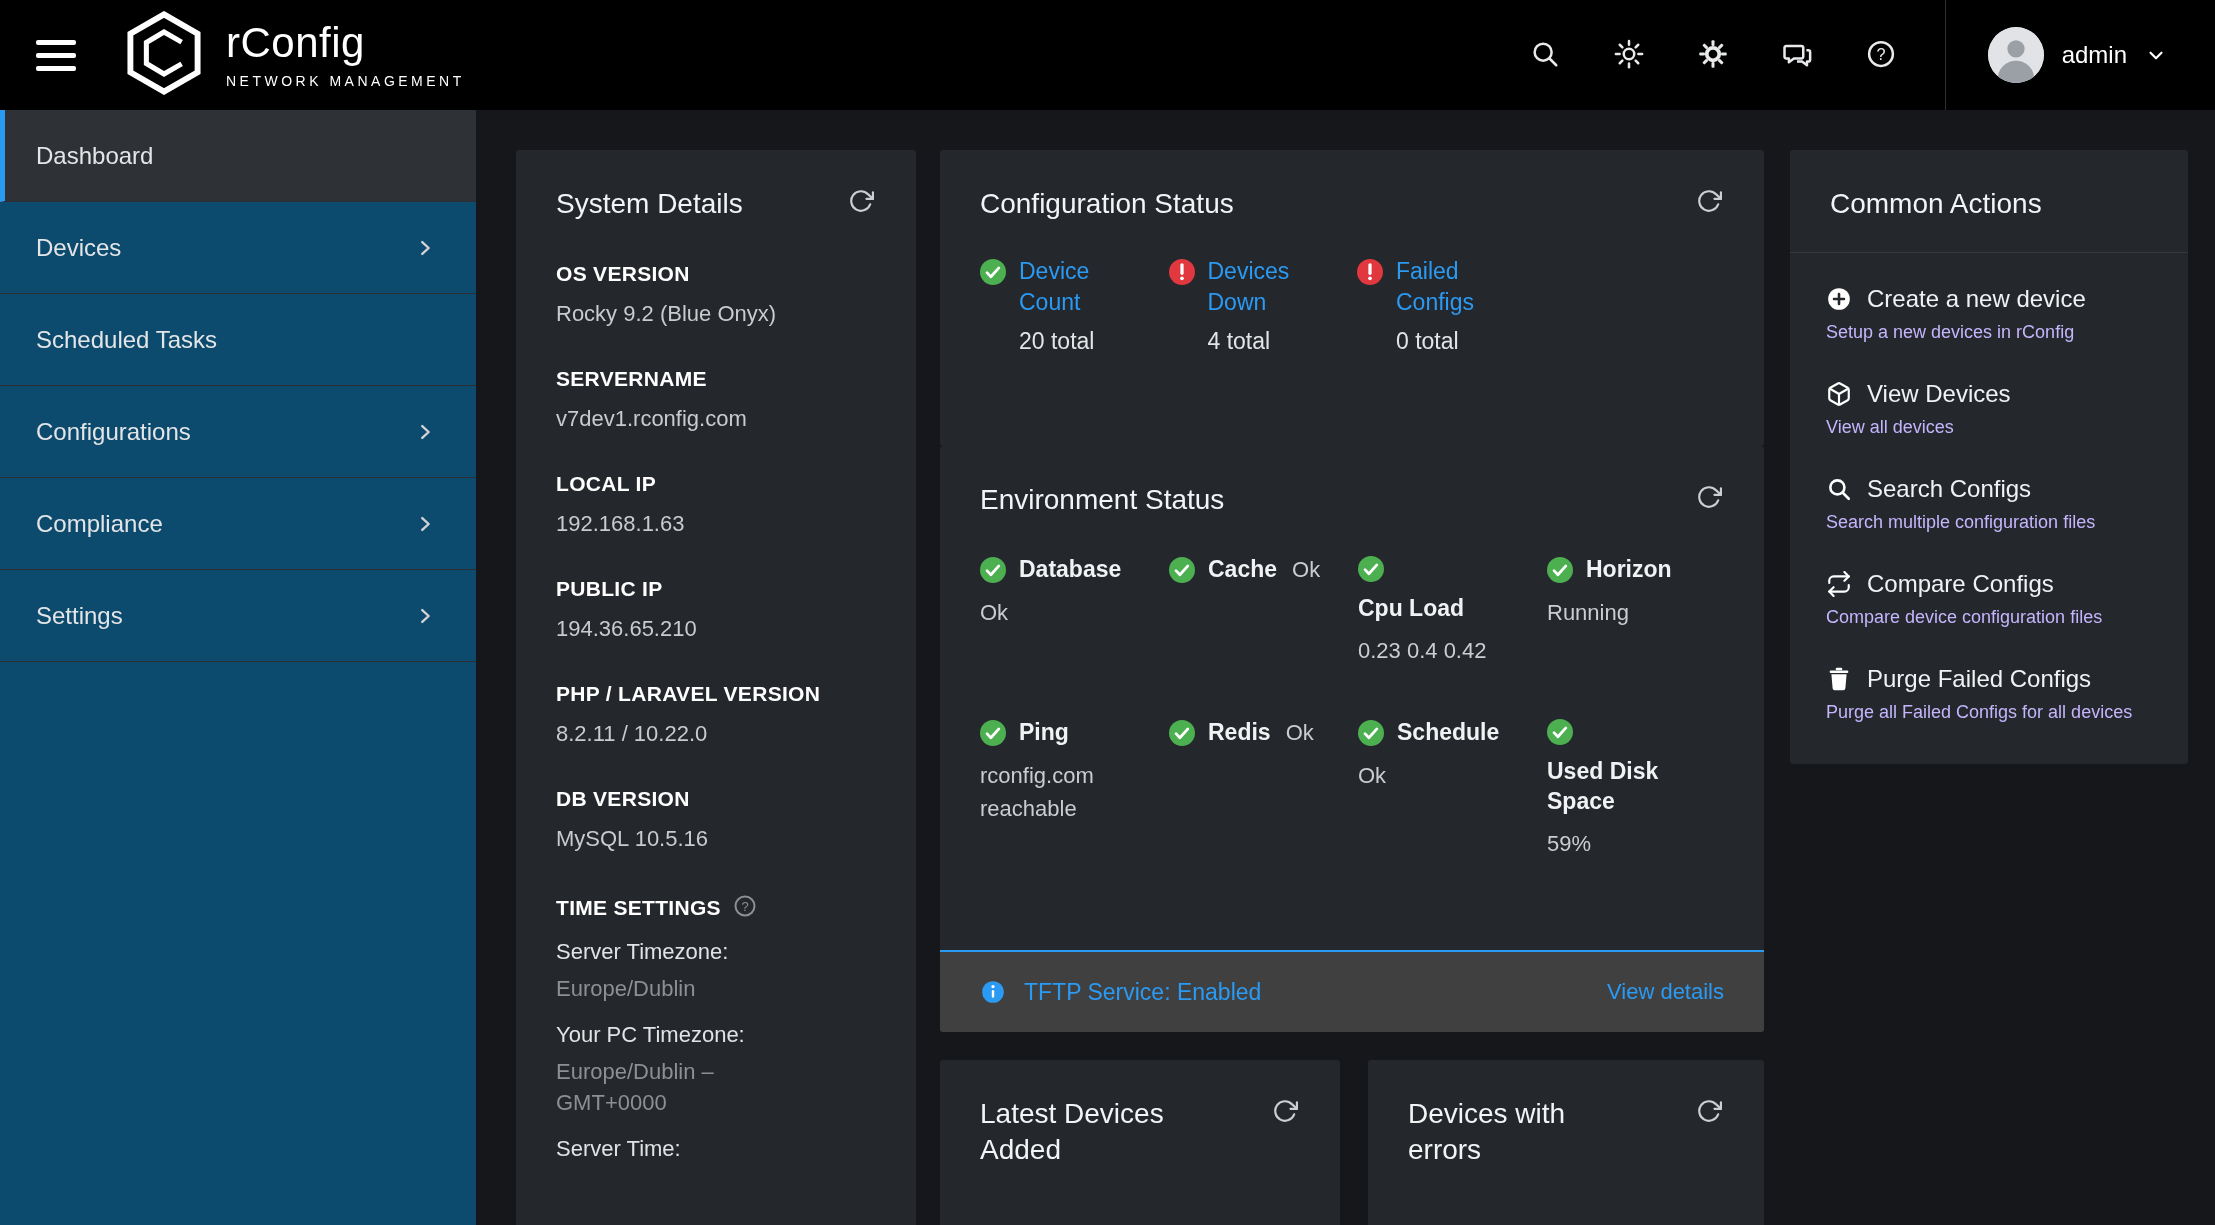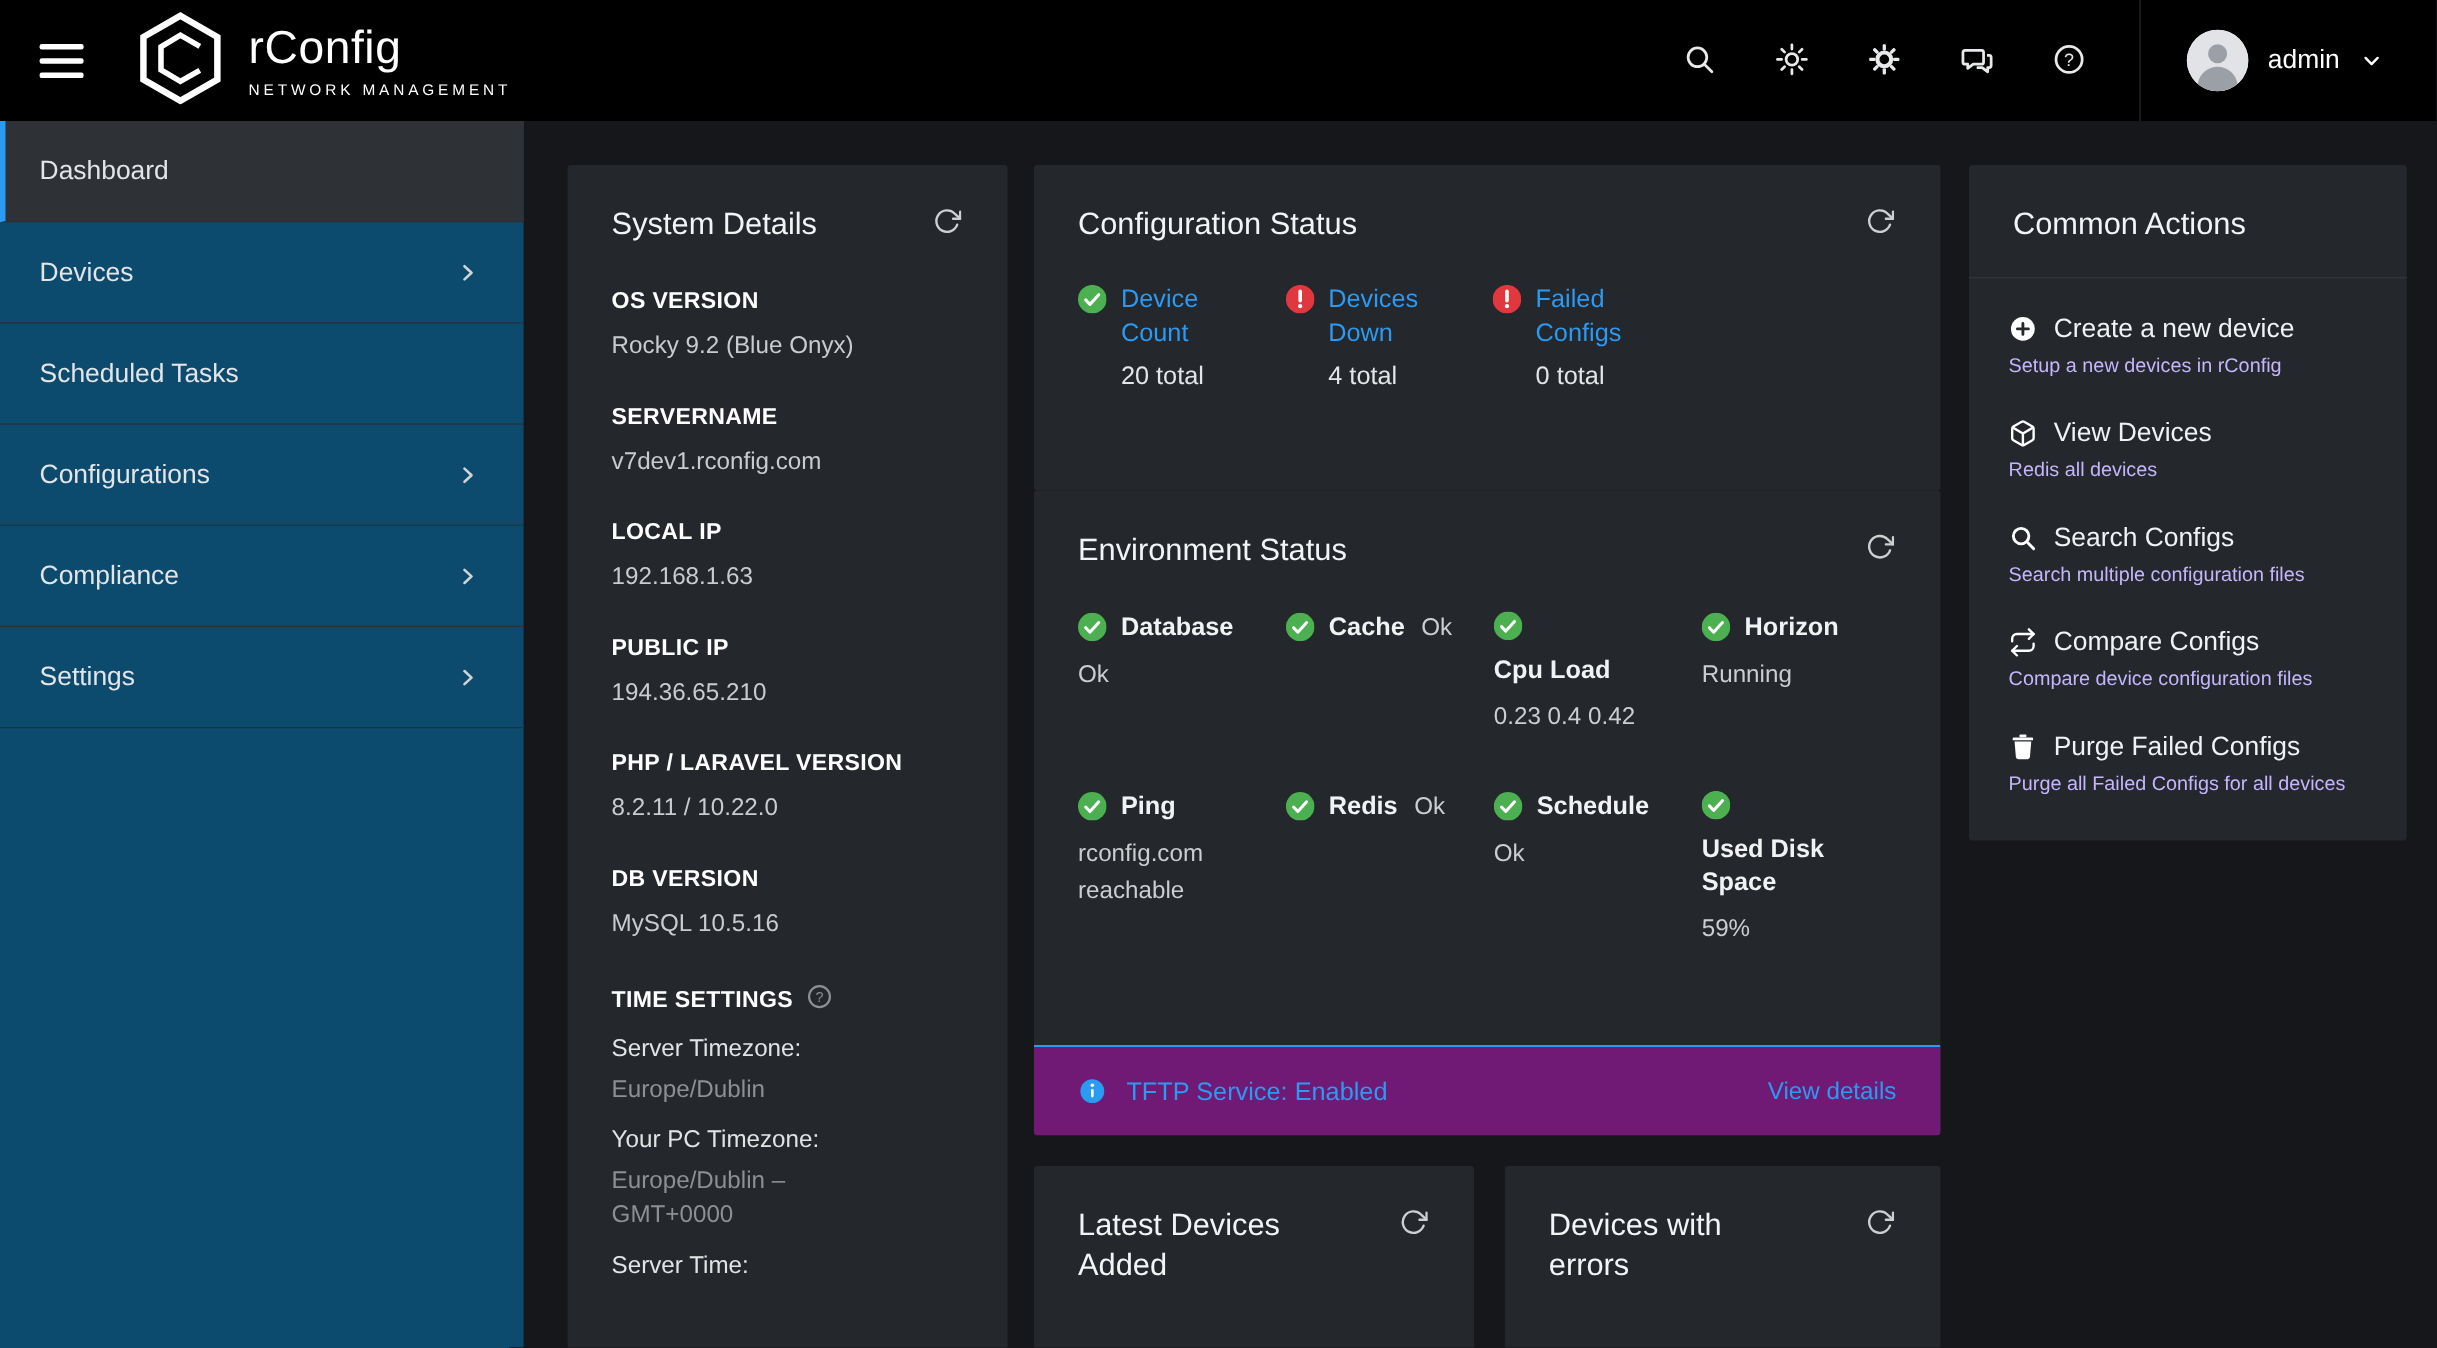--- a/index.html
+++ b/index.html
@@ -79,21 +79,21 @@
   
   .env-grid { margin-top: 38px; display: grid; grid-template-columns: repeat(4, 1fr); column-gap: 12px; row-gap: 52px; }
   .env-head { display: flex; align-items: center; gap: 13px; }
   .env-label { font-size: 23px; font-weight: 700; color: #f1f2f4; }
   .env-inline-value { font-size: 22px; color: #cbcdcf; margin-left: 2px; font-weight: 400; }
   .env-value { margin-top: 13px; font-size: 22px; color: #cbcdcf; line-height: 1.5; max-width: 185px; }
   .env-item.stacked .env-label { display: block; margin-top: 12px; max-width: 130px; line-height: 1.3; }
   .env-item.stacked .env-value { margin-top: 10px; }
   .tftp-bar {
     position: absolute; left: 0; right: 0; bottom: 0; height: 82px;
-    background: #701a75; border-top: 2px solid #2b9af3;
+    background: #404040; border-top: 2px solid #2b9af3;
     display: flex; align-items: center; gap: 18px; padding: 0 40px;
     border-radius: 0 0 3px 3px;
   }
   .tftp-text { font-size: 23px; font-weight: 500; color: #2b9af3; }
   .tftp-link { margin-left: auto; font-size: 22px; color: #2b9af3; }
 
   
   .ca-header { padding: 36px 40px 30px; border-bottom: 1px solid #35383c; }
   .ca-list { padding: 32px 36px 10px; }
   .ca-item { margin-bottom: 37px; cursor: pointer; }
@@ -524,21 +524,21 @@
       <div class="ca-head">
         <span class="ico">
           <svg width="26" height="26" viewBox="0 0 24 24" fill="none" stroke="currentColor" stroke-width="2" stroke-linejoin="round">
               <path d="M21 16V8a2 2 0 0 0-1-1.73l-7-4a2 2 0 0 0-2 0l-7 4A2 2 0 0 0 3 8v8a2 2 0 0 0 1 1.73l7 4a2 2 0 0 0 2 0l7-4A2 2 0 0 0 21 16z"></path>
               <polyline points="3.27 6.96 12 12.01 20.73 6.96"></polyline>
               <line x1="12" y1="22.08" x2="12" y2="12"></line>
             </svg>
         </span>
         <span>View Devices</span>
       </div>
-      <div class="ca-desc">Redis all devices</div>
+      <div class="ca-desc">View all devices</div>
     </div>
 
     <div class="ca-item">
       <div class="ca-head">
         <span class="ico">
           <svg width="26" height="26" viewBox="0 0 24 24" fill="none" stroke="currentColor" stroke-width="2.4" stroke-linecap="round">
               <circle cx="10.5" cy="10.5" r="6.5"></circle>
               <line x1="15.5" y1="15.5" x2="21" y2="21"></line>
             </svg>
         </span>

